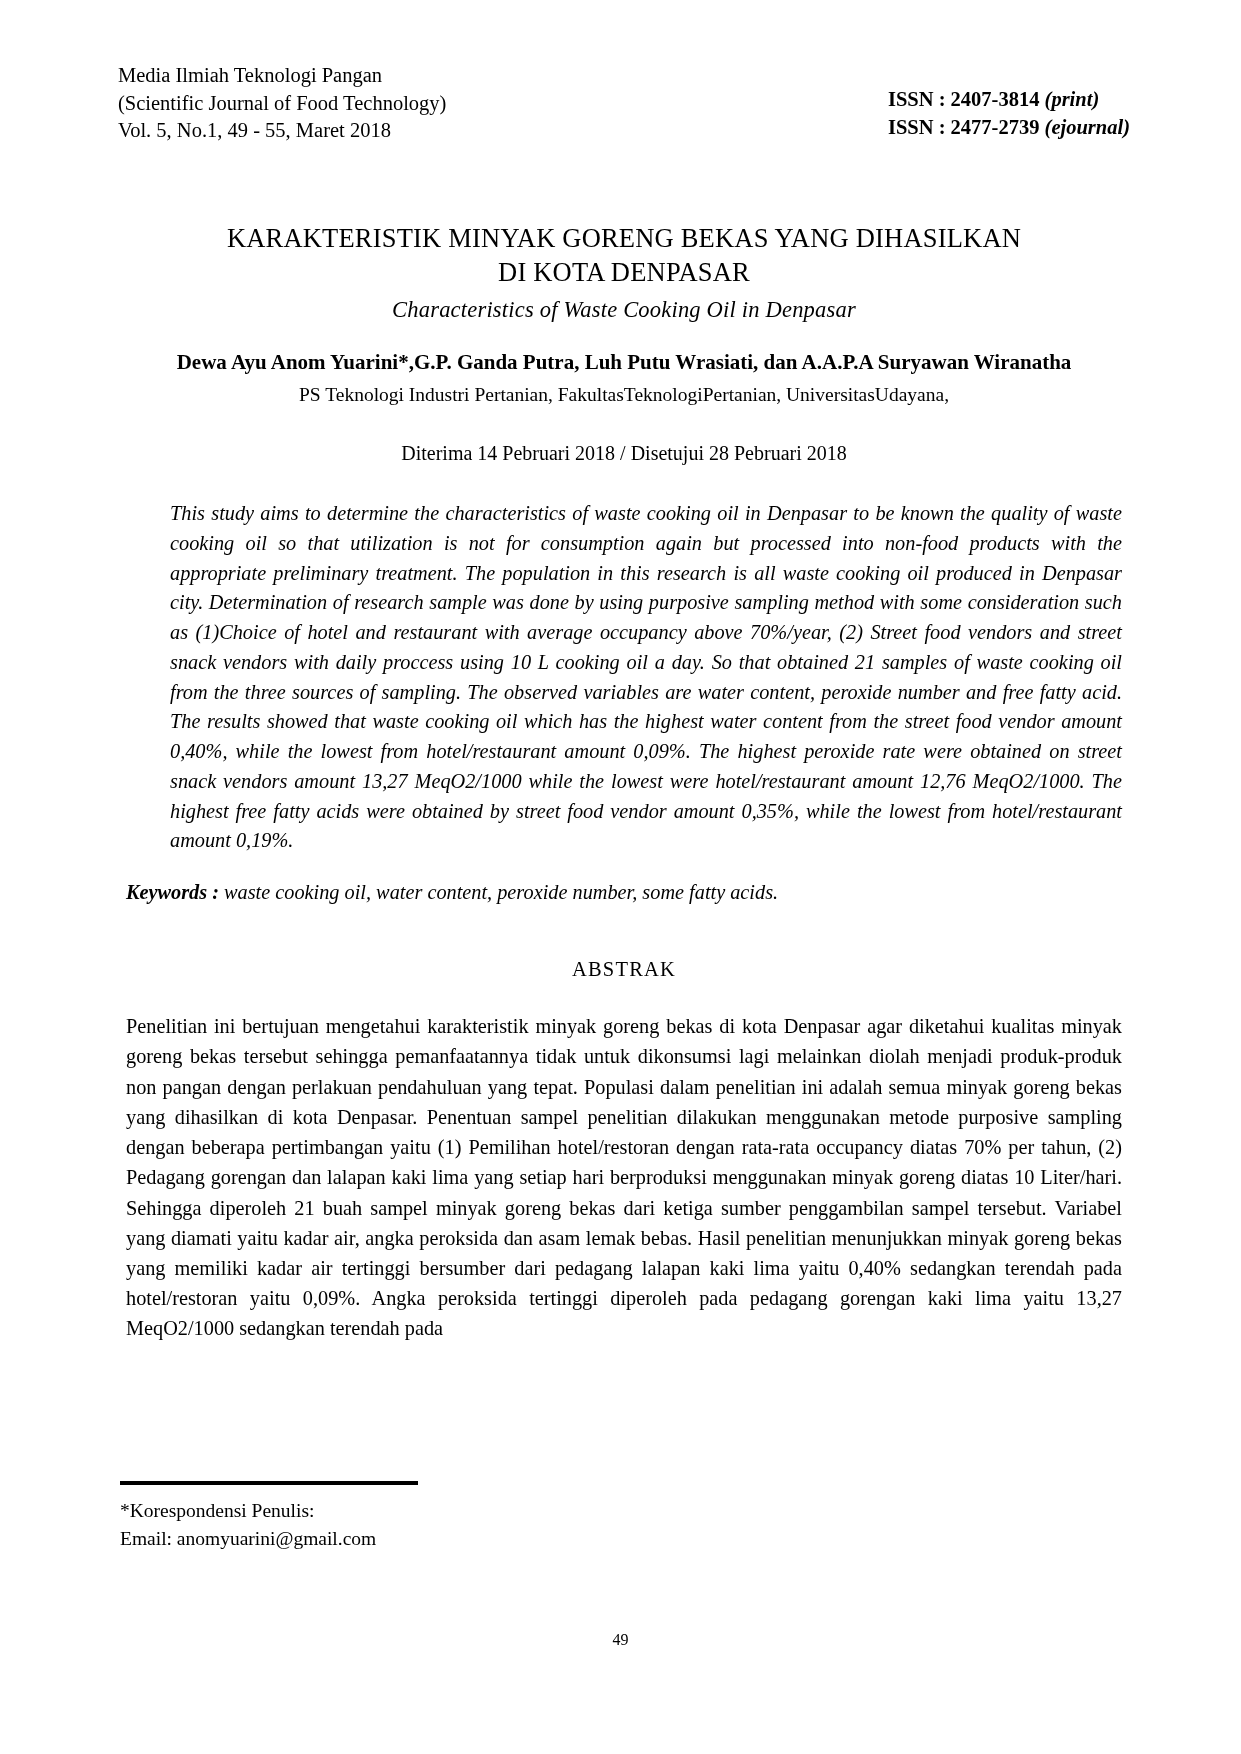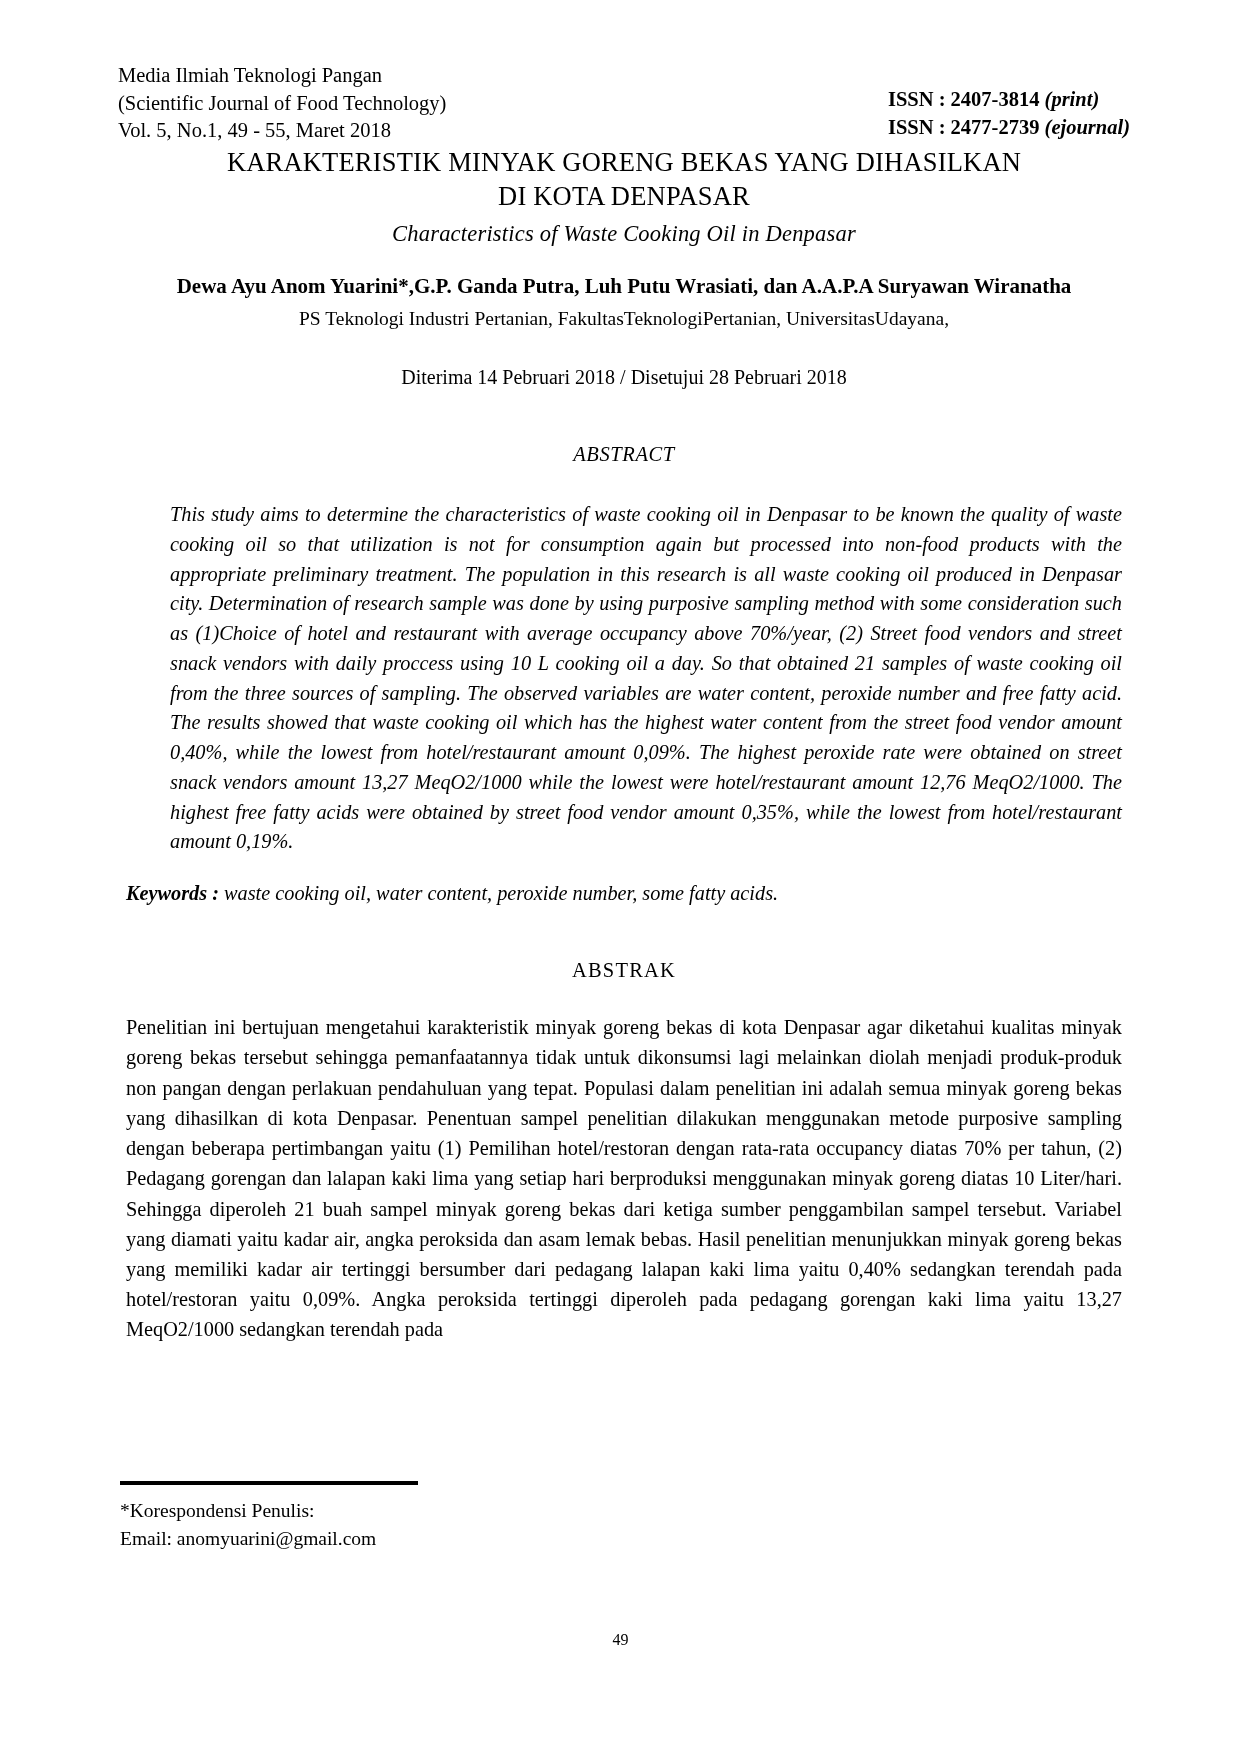--- a/index.html
+++ b/index.html
@@ -37,20 +37,21 @@
     align-items: flex-start;
     font-size: 20.5px;
     line-height: 1.35;
   }
   .masthead-left { text-align: left; }
   .masthead-right { text-align: left; padding-top: 24px; font-weight: bold; }
   .masthead .it { font-style: italic; }
 
   
   .title-block {
+    margin-top: 76px;
     text-align: center;
   }
   .doc-title {
     font-size: 26.5px;
     line-height: 1.30;
     letter-spacing: 0.2px;
     font-weight: 400;
   }
   .doc-subtitle {
     font-size: 22.5px;
@@ -159,21 +160,20 @@
         <div>DI KOTA DENPASAR</div>
       </div>
       <div class="doc-subtitle">Characteristics of Waste Cooking Oil in Denpasar</div>
       <div class="authors">Dewa Ayu Anom Yuarini*,G.P. Ganda Putra, Luh Putu Wrasiati, dan A.A.P.A Suryawan Wiranatha</div>
       <div class="affiliation">
         <div>PS Teknologi Industri Pertanian, FakultasTeknologiPertanian, UniversitasUdayana,</div>
       </div>
       <div class="dates">Diterima 14 Pebruari 2018 / Disetujui 28 Pebruari 2018</div>
     </div>
 
-    <div class="section-head en">ABSTRACT</div>
     <div class="abstract-en">This study aims to determine the characteristics of waste cooking oil in Denpasar to be known the quality of waste cooking oil so that utilization is not for consumption again but processed into non-food products with the appropriate preliminary treatment. The population in this research is all waste cooking oil produced in Denpasar city. Determination of research sample was done by using purposive sampling method with some consideration such as (1)Choice of hotel and restaurant with average occupancy above 70%/year, (2) Street food vendors and street snack vendors with daily proccess using 10 L cooking oil a day. So that obtained 21 samples of waste cooking oil from the three sources of sampling. The observed variables are water content, peroxide number and free fatty acid. The results showed that waste cooking oil which has the highest water content from the street food vendor amount 0,40%, while the lowest from hotel/restaurant amount 0,09%. The highest peroxide rate were obtained on street snack vendors amount 13,27 MeqO2/1000 while the lowest were hotel/restaurant amount 12,76 MeqO2/1000. The highest free fatty acids were obtained by street food vendor amount 0,35%, while the lowest from hotel/restaurant amount 0,19%.</div>
     <div class="keywords"><b>Keywords : </b><span>waste cooking oil, water content, peroxide number, some fatty acids.</span></div>
 
     <div class="section-head id">ABSTRAK</div>
     <div class="abstract-id">Penelitian ini bertujuan mengetahui karakteristik minyak goreng bekas di kota Denpasar agar diketahui kualitas minyak goreng bekas tersebut sehingga pemanfaatannya tidak untuk dikonsumsi lagi melainkan diolah menjadi produk-produk non pangan dengan perlakuan pendahuluan yang tepat. Populasi dalam penelitian ini adalah semua minyak goreng bekas yang dihasilkan di kota Denpasar. Penentuan sampel penelitian dilakukan menggunakan metode purposive sampling dengan beberapa pertimbangan yaitu (1) Pemilihan hotel/restoran dengan rata-rata occupancy diatas 70% per tahun, (2) Pedagang gorengan dan lalapan kaki lima yang setiap hari berproduksi menggunakan minyak goreng diatas 10 Liter/hari. Sehingga diperoleh 21 buah sampel minyak goreng bekas dari ketiga sumber penggambilan sampel tersebut. Variabel yang diamati yaitu kadar air, angka peroksida dan asam lemak bebas. Hasil penelitian menunjukkan minyak goreng bekas yang memiliki kadar air tertinggi bersumber dari pedagang lalapan kaki lima yaitu 0,40% sedangkan terendah pada hotel/restoran yaitu 0,09%. Angka peroksida tertinggi diperoleh pada pedagang gorengan kaki lima yaitu 13,27 MeqO2/1000 sedangkan terendah pada</div>
 
   </div>
 
   <div class="footnote-rule"></div>
   <div class="footnote">

